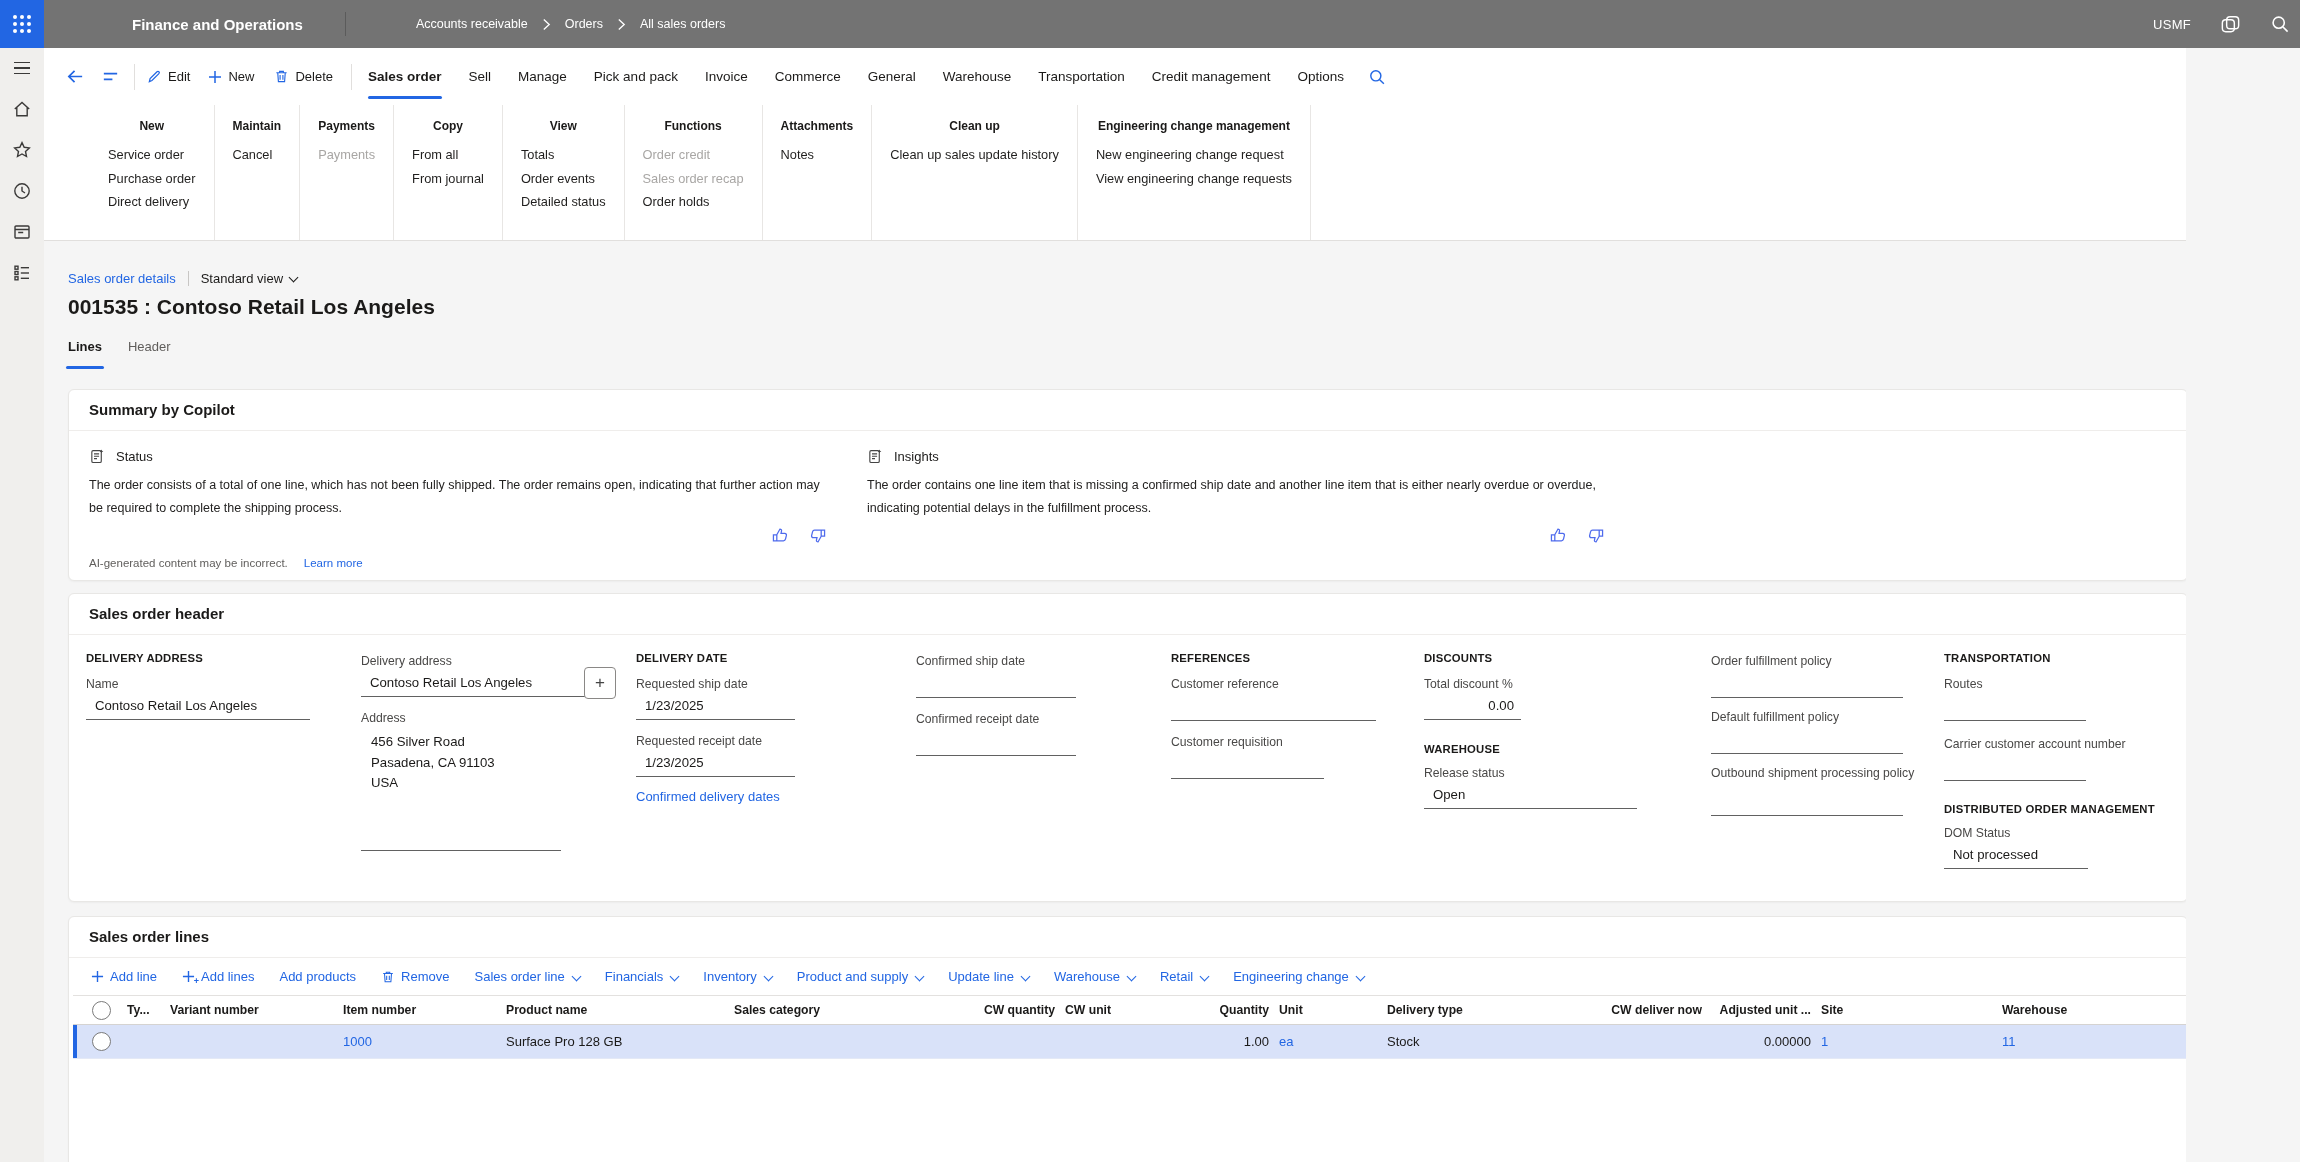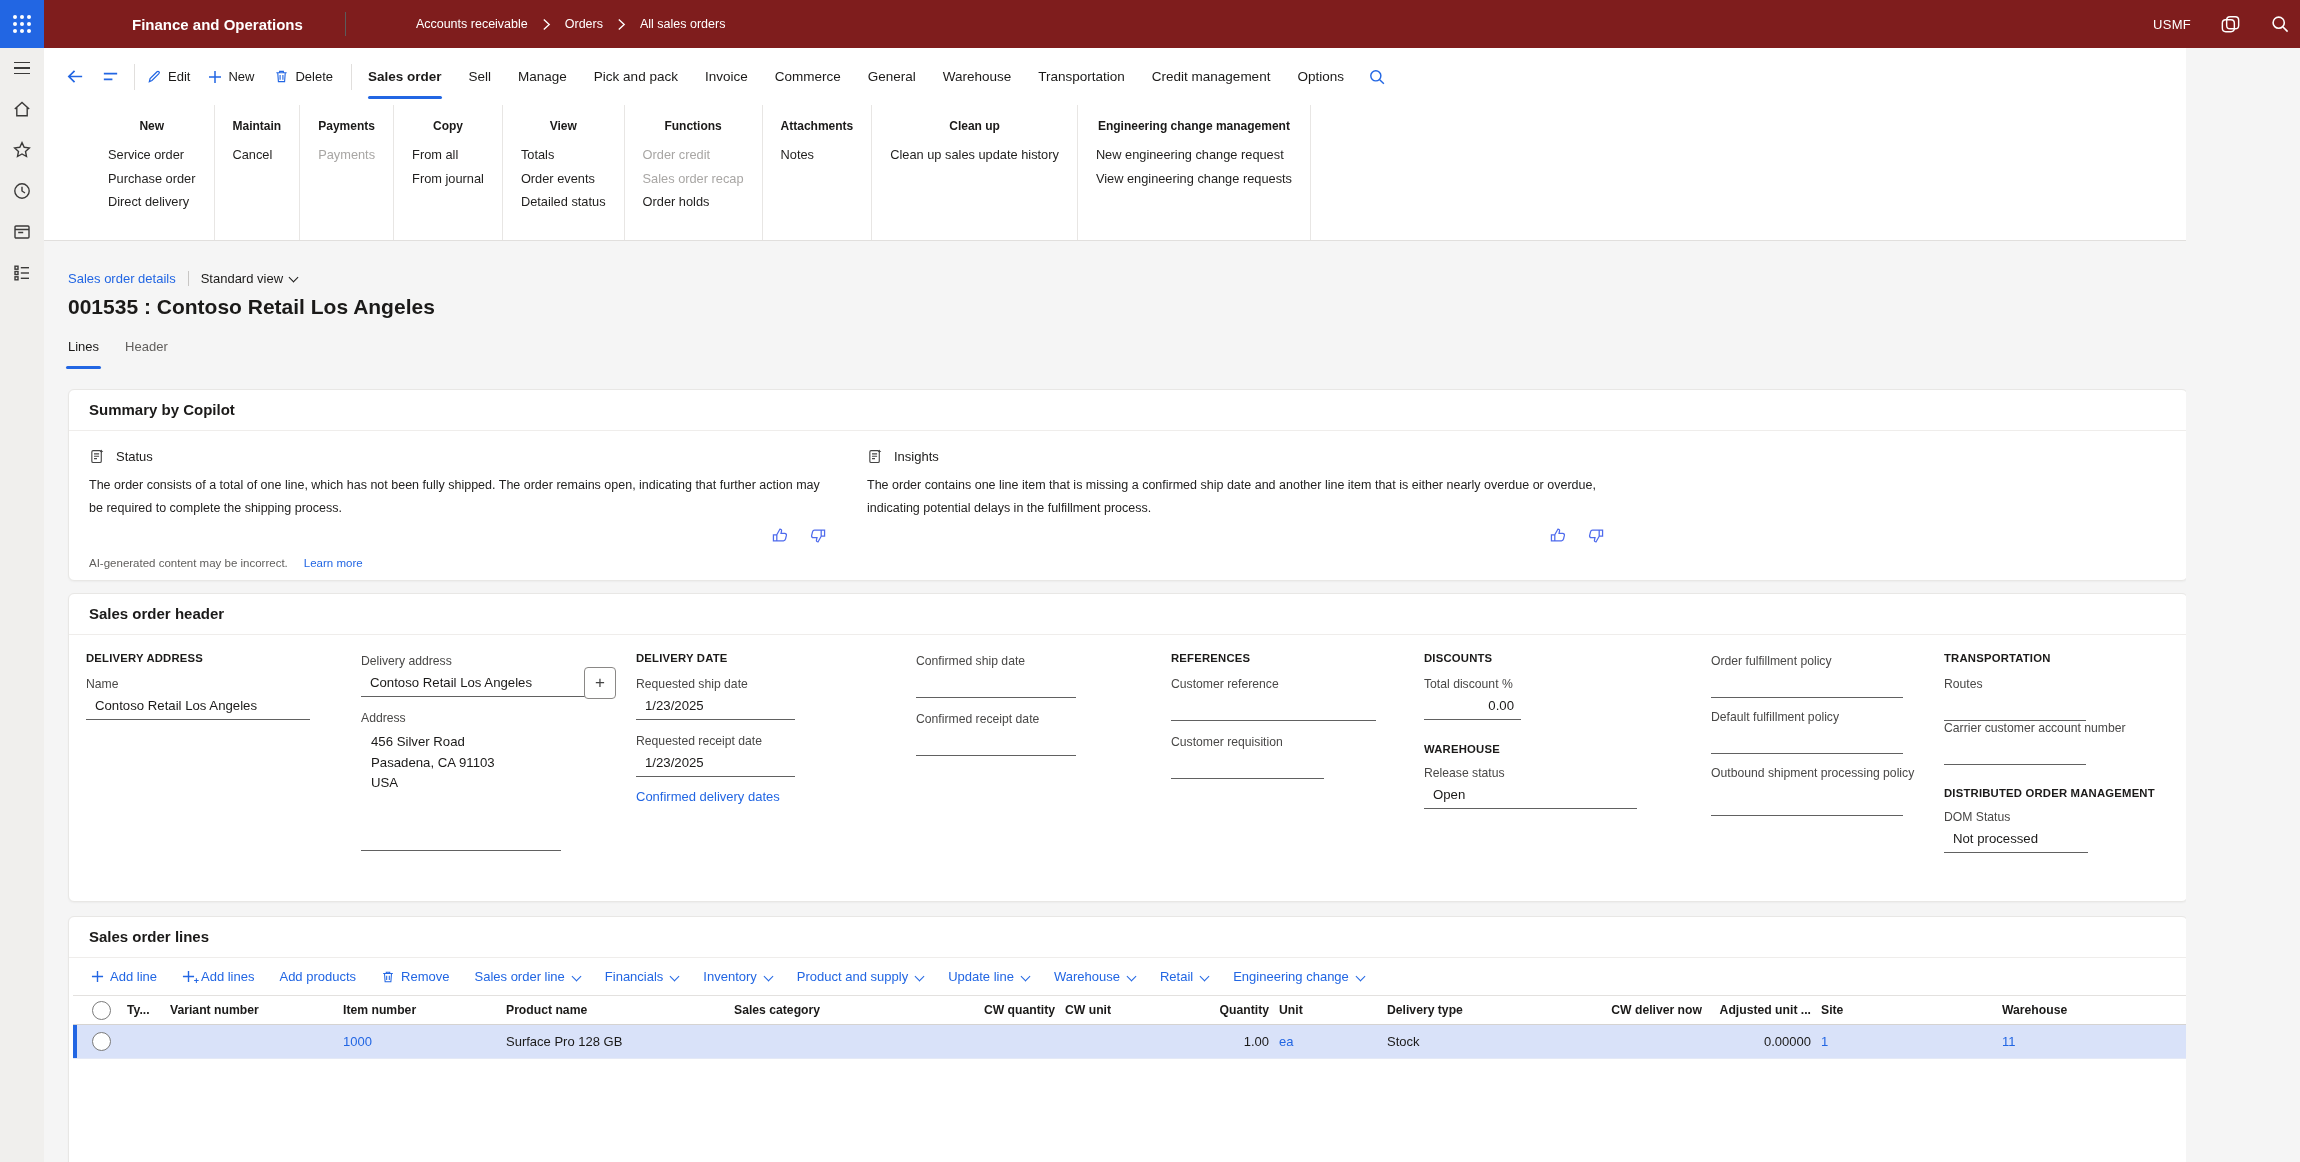--- a/index.html
+++ b/index.html
@@ -1,21 +1,21 @@
 <!DOCTYPE html>
 <html><head>
 <meta charset="utf-8">
 <style>
   html,body{margin:0;padding:0}
   body{width:2300px;height:1162px;overflow:hidden;background:#f5f5f5;
        font-family:"Liberation Sans","DejaVu Sans",sans-serif;color:#1b1a19}
   #screen{position:relative;width:2300px;height:1162px}
 
   
-  .topbar{position:absolute;top:0;left:0;width:2300px;height:48px;background:#7f1d1d;
+  .topbar{position:absolute;top:0;left:0;width:2300px;height:48px;background:#737373;
           display:flex;align-items:center;color:#fff;z-index:30}
   .waffle{width:44px;height:48px;background:#2266E3;display:flex;align-items:center;justify-content:center;cursor:pointer}
   .wdots{display:grid;grid-template-columns:repeat(3,4px);grid-gap:3px}
   .wdots span{width:4px;height:4px;border-radius:50%;background:#fff}
   .app-title{font-size:15px;font-weight:700;margin-left:88px;white-space:nowrap}
   .tb-div{width:1px;height:24px;background:#5b5b5b;margin-left:42px}
   .crumbs{display:flex;align-items:flex-end;gap:14px;margin-left:70px;font-size:12.5px}
   .crumb{cursor:pointer;white-space:nowrap}
   .tb-right{margin-left:auto;display:flex;align-items:center;gap:28px;margin-right:10px}
   .company{font-size:13px;letter-spacing:.3px}
@@ -50,21 +50,21 @@
   
   .content{flex:1;background:#f5f5f5;padding-left:24px;overflow:hidden}
   .page-caption{margin-top:30px;display:flex;align-items:center;font-size:13px}
   .lnk{color:#2266E3;cursor:pointer}
   .cap-sep{width:1px;height:15px;background:#c8c6c4;margin:0 12px}
   .chev{display:inline-block;width:6px;height:6px;border-right:1.5px solid currentColor;
         border-bottom:1.5px solid currentColor;transform:rotate(45deg);margin-left:7px;vertical-align:2px}
   .page-title{font-size:21px;font-weight:700;margin-top:9px}
   .page-tabs{display:flex;gap:26px;margin-top:20px;font-size:13px;height:24px}
   .ptab{position:relative;cursor:pointer;color:#605e5c}
-  .ptab.active{color:#1b1a19;font-weight:400}
+  .ptab.active{color:#1b1a19;font-weight:700}
   .ptab.active::after{content:"";position:absolute;left:-2px;right:-2px;bottom:-6px;height:3px;background:#2266E3;border-radius:2px}
 
   .card{background:#fff;border:1px solid #e8e7e5;border-radius:6px;box-shadow:0 1px 2px rgba(0,0,0,.04);
         width:calc(100% - 0px)}
   .card-head{font-size:15px;font-weight:700;padding:11px 20px 12px 20px;border-bottom:1px solid #efedeb}
 
   
   .cop-card{margin-top:26px;height:190px;overflow:hidden}
   .cop-body{display:flex;padding:0 20px;gap:36px}
   .cop-col{width:742px;flex:none}
@@ -448,21 +448,21 @@
             <div class="flabel" style="margin-top:12px">Default fulfillment policy</div>
             <div class="fempty" style="margin-top:3px;width:192px"></div>
             <div class="flabel" style="margin-top:12px">Outbound shipment processing policy</div>
             <div class="fempty" style="margin-top:9px;width:192px"></div>
           </div>
 
           <div class="hcol hc8">
             <div class="fcap">TRANSPORTATION</div>
             <div class="flabel" style="margin-top:13px">Routes</div>
             <div class="fempty" style="margin-top:3px;width:142px"></div>
-            <div class="flabel" style="margin-top:0">Carrier customer account number</div>
+            <div class="flabel" style="margin-top:16px">Carrier customer account number</div>
             <div class="fempty" style="margin-top:3px;width:142px"></div>
             <div class="fcap" style="margin-top:22px">DISTRIBUTED ORDER MANAGEMENT</div>
             <div class="flabel" style="margin-top:11px">DOM Status</div>
             <div class="finput" style="margin-top:3px;width:135px">Not processed</div>
           </div>
         </div>
 
         <div class="card sol-card">
           <div class="card-head">Sales order lines</div>
 

